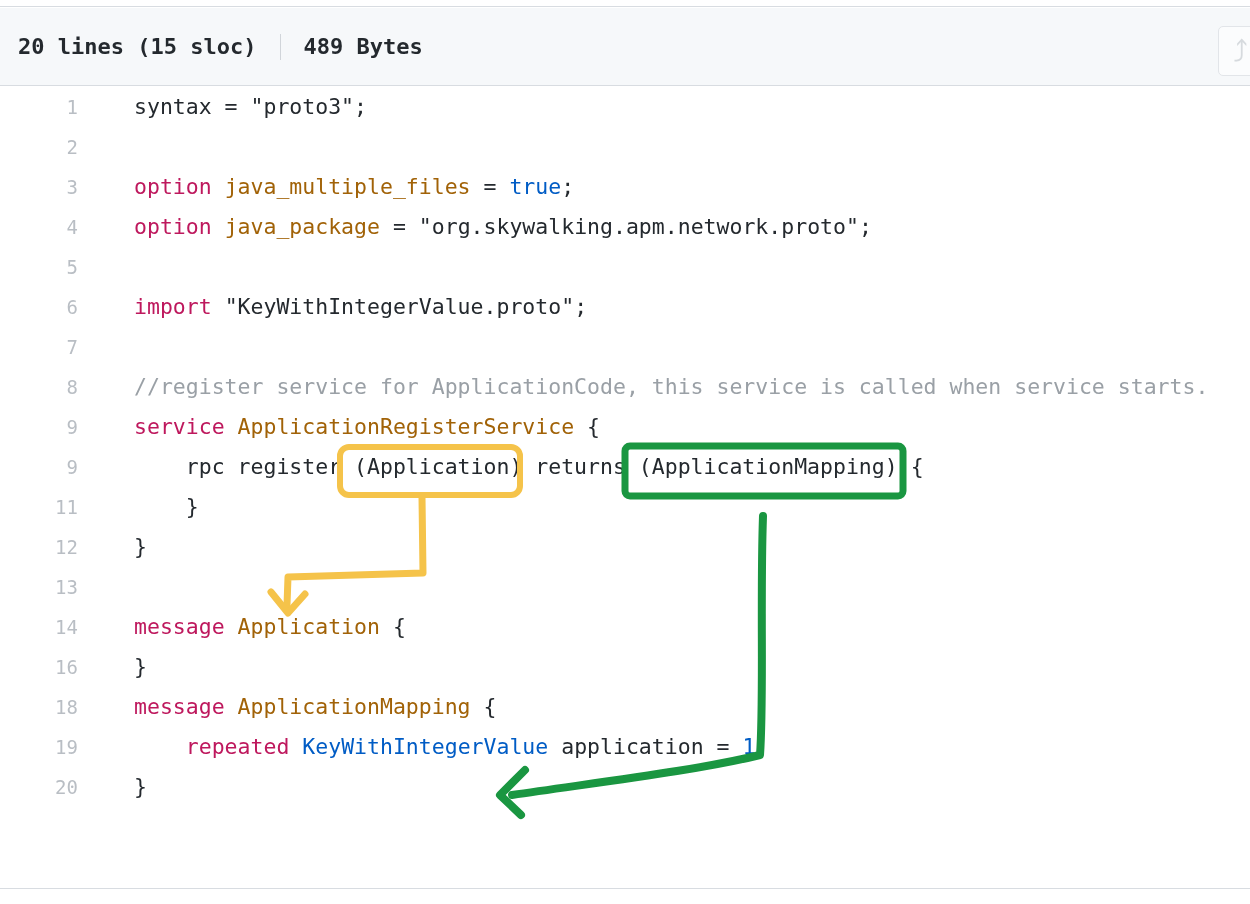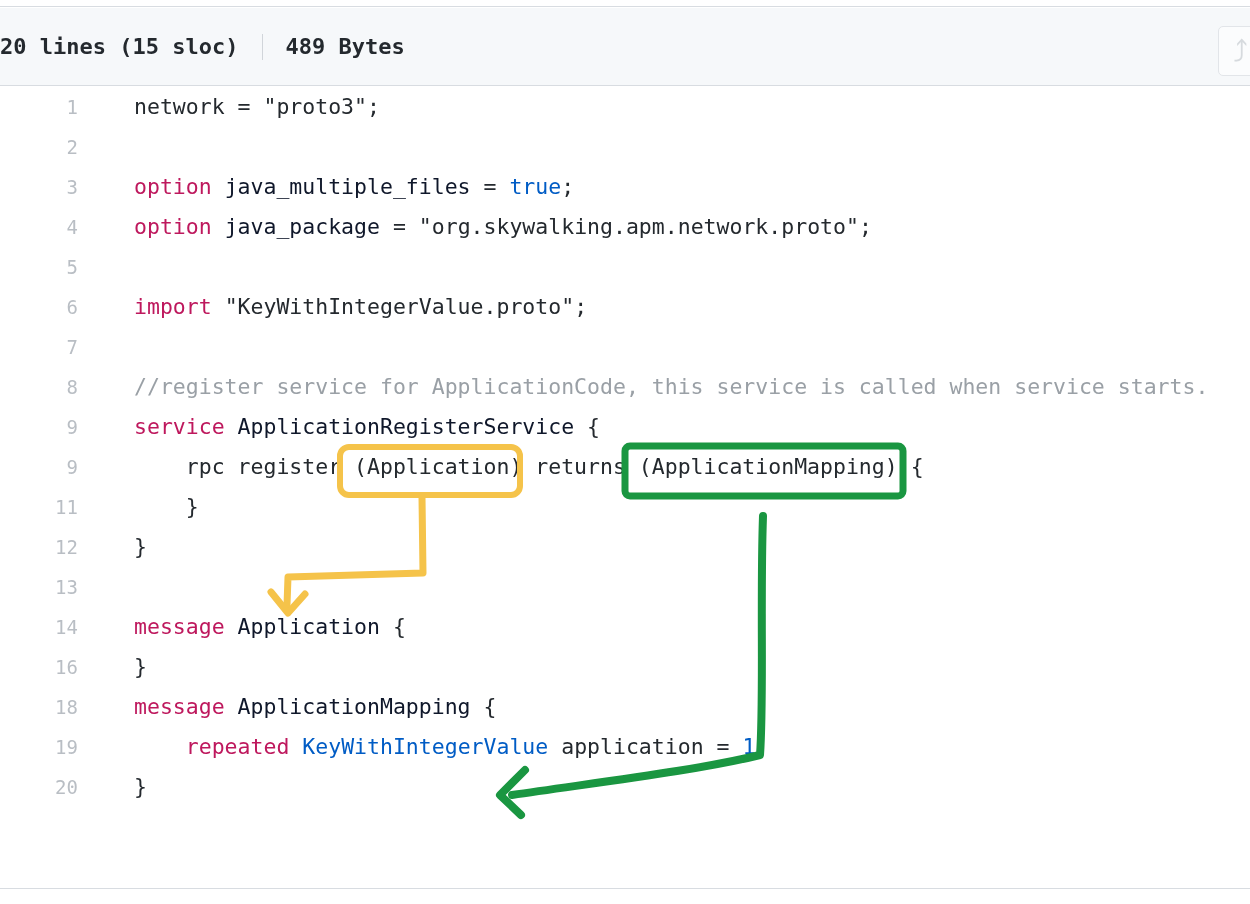--- a/index.html
+++ b/index.html
@@ -37,20 +37,21 @@
   .file-header {
     position: absolute;
     top: 8px; left: 0;
     width: 1250px;
     height: 78px;
     background: #f6f8fa;
     border-bottom: 1px solid #d8dce1;
     box-sizing: border-box;
     display: flex;
     align-items: center;
+    padding-left: 18px;
   }
   .file-meta {
     display: flex;
     align-items: center;
     font-family: "DejaVu Sans Mono", "Liberation Mono", monospace;
     font-size: 22px;
     font-weight: bold;
     color: #24292e;
     letter-spacing: 0px;
     white-space: nowrap;
@@ -118,21 +119,21 @@
   }
   .lc {
     padding: 0 0 0 40px;
     color: #24292e;
     white-space: pre;
     vertical-align: middle;
   }
 
   
   .k  { color: #be185d; }  
-  .n  { color: #0f172a; margin-top: 21px; }  
+  .n  { color: #a16207; margin-top: 21px; }  
   .nb { color: #005cc5; }  
   .s  { color: #24292e; }  
   .c  { color: #9aa0a6; }  
   .num{ color: #005cc5; }  
   .p  { color: #24292e; }  
 
   
   .bottom-rule {
     position: absolute;
     top: 888px; left: 0;
@@ -173,21 +174,21 @@
     <div class="header-actions">
       <span class="glyph">⤴</span>
     </div>
   </div>
 
   <div class="code-area">
     <table class="code-table">
       <tbody id="code-body">
           <tr>
             <td class="ln">1</td>
-            <td class="lc"><span class="p">network</span><span class="p"> = </span><span class="s">"proto3"</span><span class="p">;</span></td>
+            <td class="lc"><span class="p">syntax</span><span class="p"> = </span><span class="s">"proto3"</span><span class="p">;</span></td>
           </tr>
           <tr>
             <td class="ln">2</td>
             <td class="lc">&nbsp;</td>
           </tr>
           <tr>
             <td class="ln">3</td>
             <td class="lc"><span class="k">option</span><span class="p"> </span><span class="n">java_multiple_files</span><span class="p"> = </span><span class="nb">true</span><span class="p">;</span></td>
           </tr>
           <tr>

